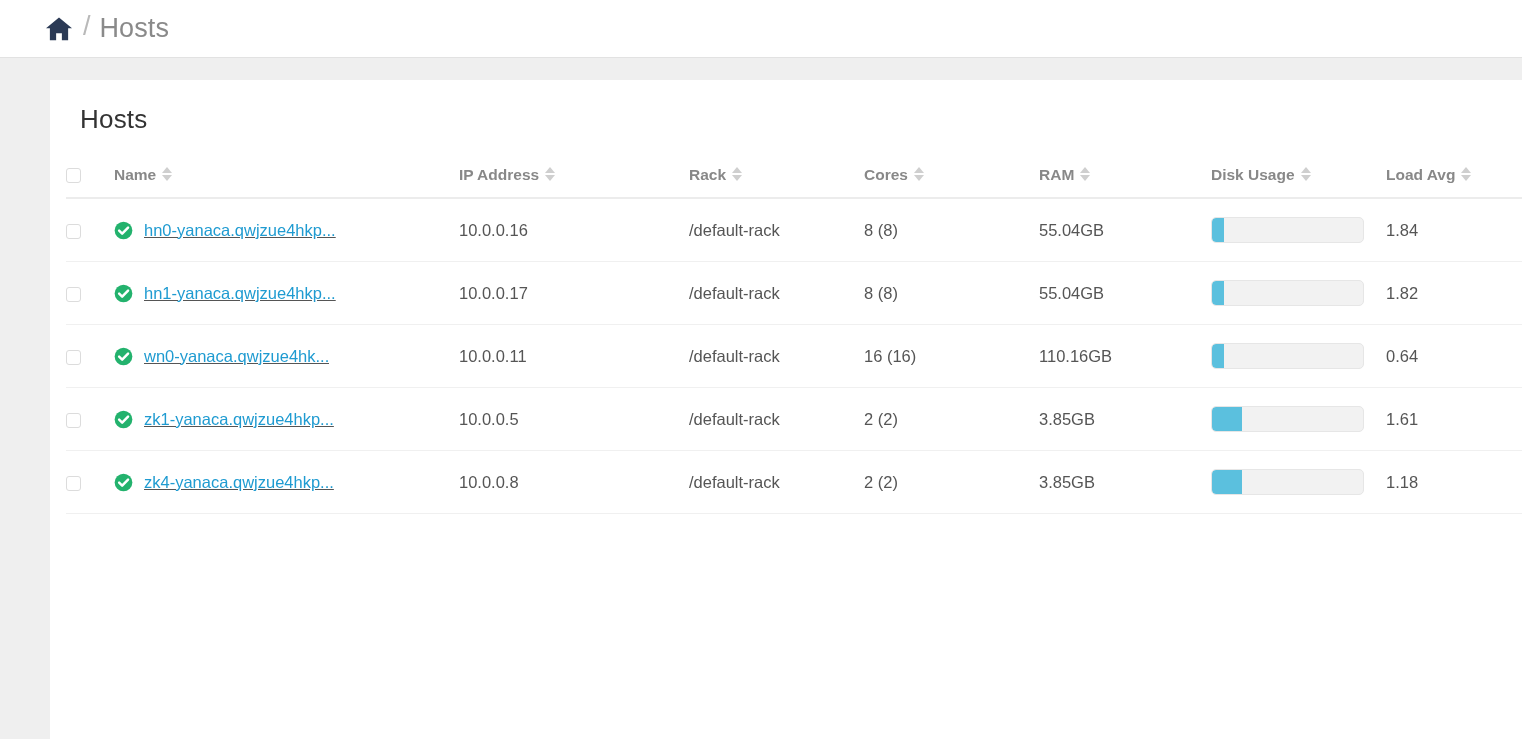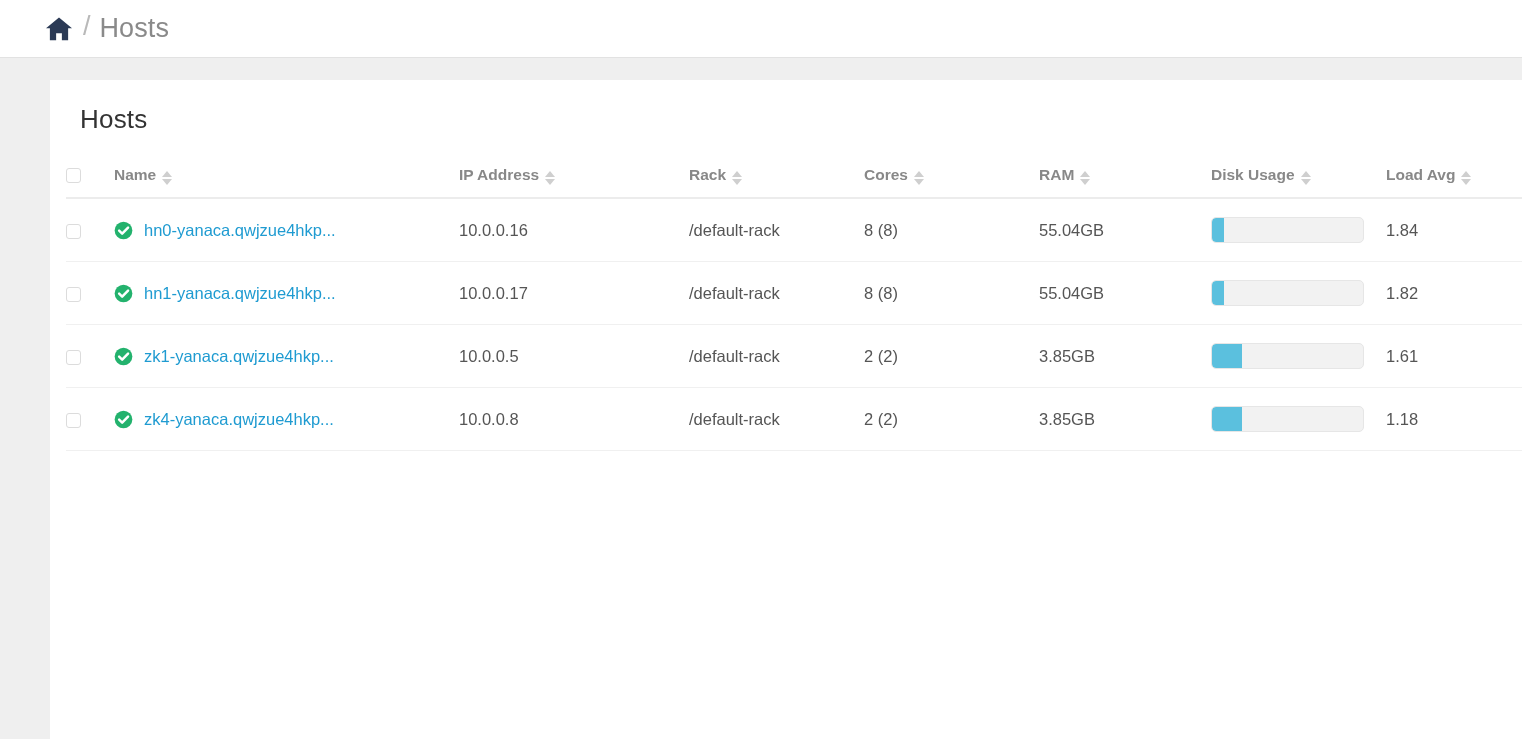--- a/index.html
+++ b/index.html
@@ -70,21 +70,21 @@
   .tbl thead th {
     font-size: 15.5px;
     font-weight: bold;
     color: #888888;
     text-align: left;
     padding: 0 0 13px 0;
     border-bottom: 2px solid #ececec;
     vertical-align: middle;
     white-space: nowrap;
   }
-  .th-inner { display: inline-flex; align-items: flex-end; gap: 6px; }
+  .th-inner { display: inline-flex; align-items: flex-start; gap: 6px; }
 
   
   .sort-ico {
     display: inline-flex;
     flex-direction: column;
     gap: 2px;
     position: relative;
     top: 1px;
   }
   .sort-ico i {
@@ -122,21 +122,21 @@
     width: 15px; height: 15px;
     border: 1px solid #dcdcdc;
     border-radius: 3px;
     background: #fff;
     display: inline-block;
     vertical-align: middle;
     cursor: pointer;
   }
 
   
-  .name-cell { display: flex; align-items: center; gap: 11px; }
+  .name-cell { display: flex; align-items: center; gap: 11px; text-decoration: underline; }
   .status-ico { flex: 0 0 auto; display: block; width: 19px; height: 19px; }
   .host-link {
     color: #1f9bd1;
     text-decoration: none;
     font-size: 16.5px;
     overflow: hidden;
     text-overflow: ellipsis;
     white-space: nowrap;
     max-width: 255px;
     display: inline-block;
@@ -305,20 +305,42 @@
             <td class="load-val">1.82</td>
           </tr>
           <tr>
             <td><input type="checkbox" class="cbx" style=""></td>
             <td>
               <div class="name-cell">
                 <svg class="status-ico" viewBox="0 0 20 20">
                   <circle cx="10" cy="10" r="9.3" fill="#23b26d"></circle>
                   <path d="M5.4 10.1 8.6 13.3 14.8 6.9" stroke="#ffffff" stroke-width="2.6" fill="none" stroke-linecap="round" stroke-linejoin="round"></path>
                 </svg>
+                <a class="host-link" href="#">wn0-yanaca.qwjzue4hk...</a>
+              </div>
+            </td>
+            <td>10.0.0.11</td>
+            <td>/default-rack</td>
+            <td>16 (16)</td>
+            <td>110.16GB</td>
+            <td>
+              <div class="bar-track">
+                <div class="bar-fill" style="width: 8%; background: rgb(91, 192, 222);"></div>
+              </div>
+            </td>
+            <td class="load-val">0.64</td>
+          </tr>
+          <tr>
+            <td><input type="checkbox" class="cbx" style=""></td>
+            <td>
+              <div class="name-cell">
+                <svg class="status-ico" viewBox="0 0 20 20">
+                  <circle cx="10" cy="10" r="9.3" fill="#23b26d"></circle>
+                  <path d="M5.4 10.1 8.6 13.3 14.8 6.9" stroke="#ffffff" stroke-width="2.6" fill="none" stroke-linecap="round" stroke-linejoin="round"></path>
+                </svg>
                 <a class="host-link" href="#">zk1-yanaca.qwjzue4hkp...</a>
               </div>
             </td>
             <td>10.0.0.5</td>
             <td>/default-rack</td>
             <td>2 (2)</td>
             <td>3.85GB</td>
             <td>
               <div class="bar-track">
                 <div class="bar-fill" style="width: 20%; background: rgb(91, 192, 222);"></div>

